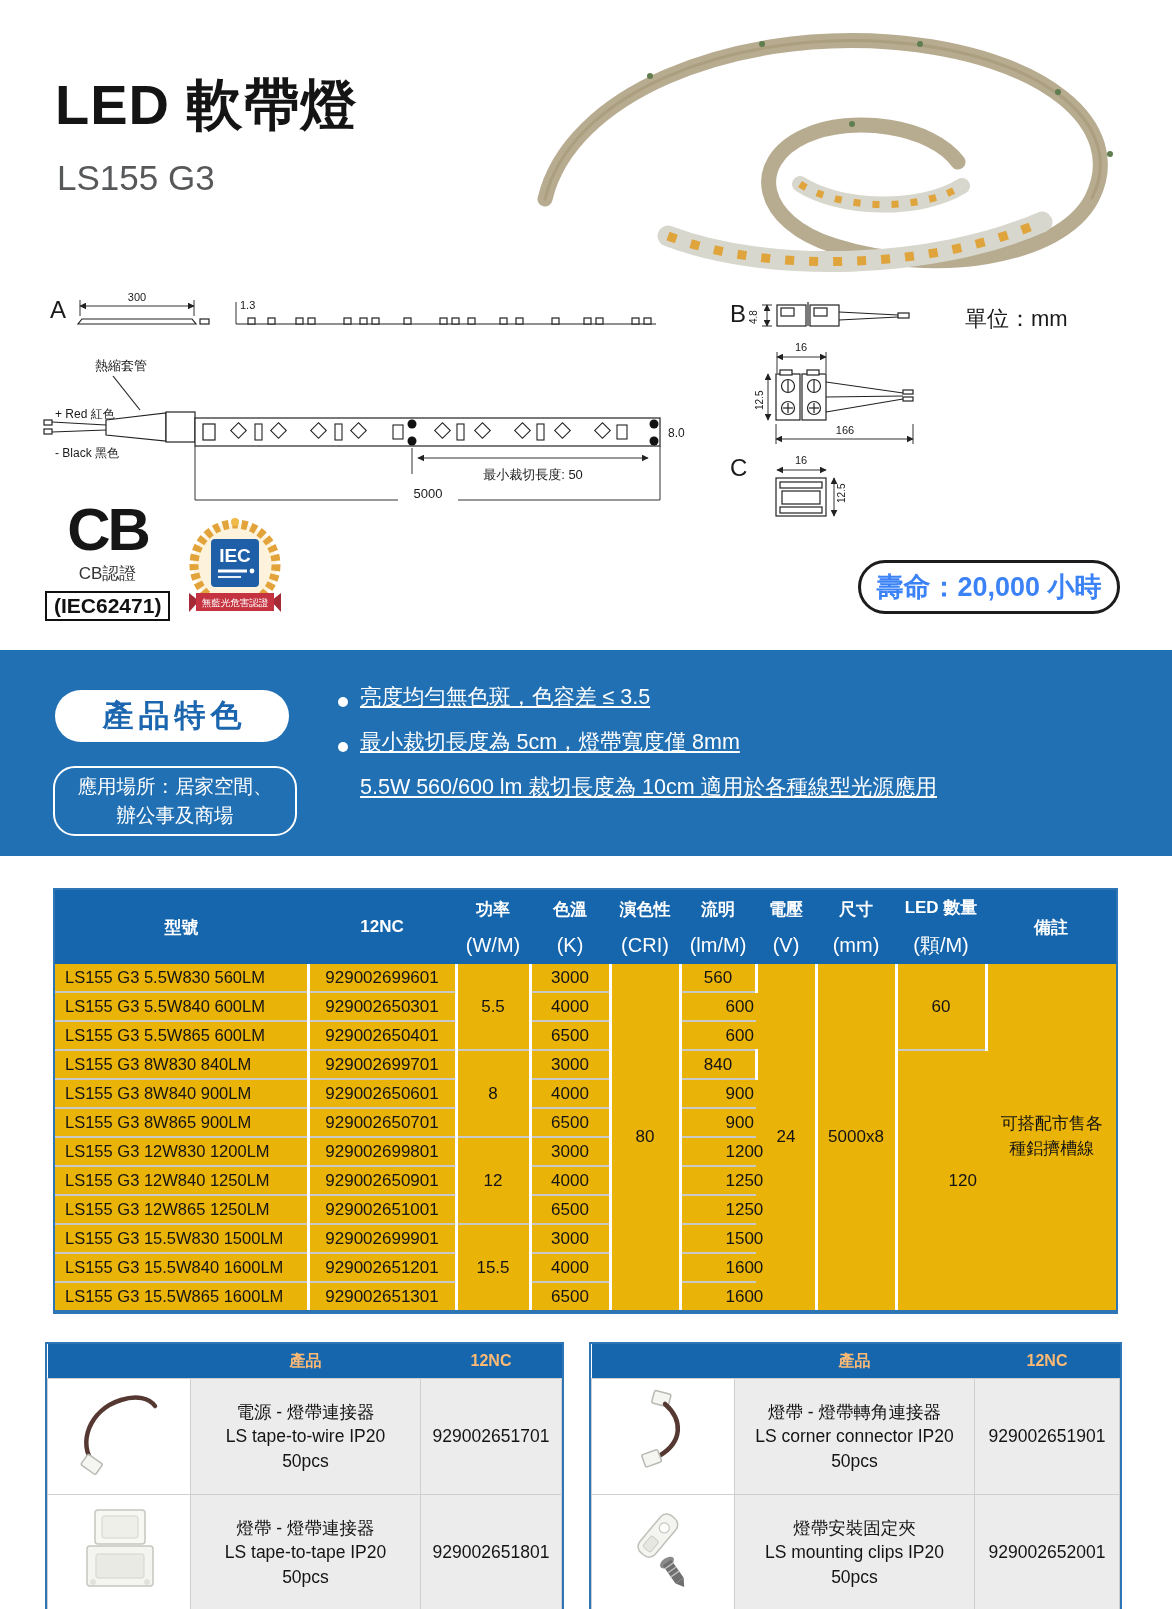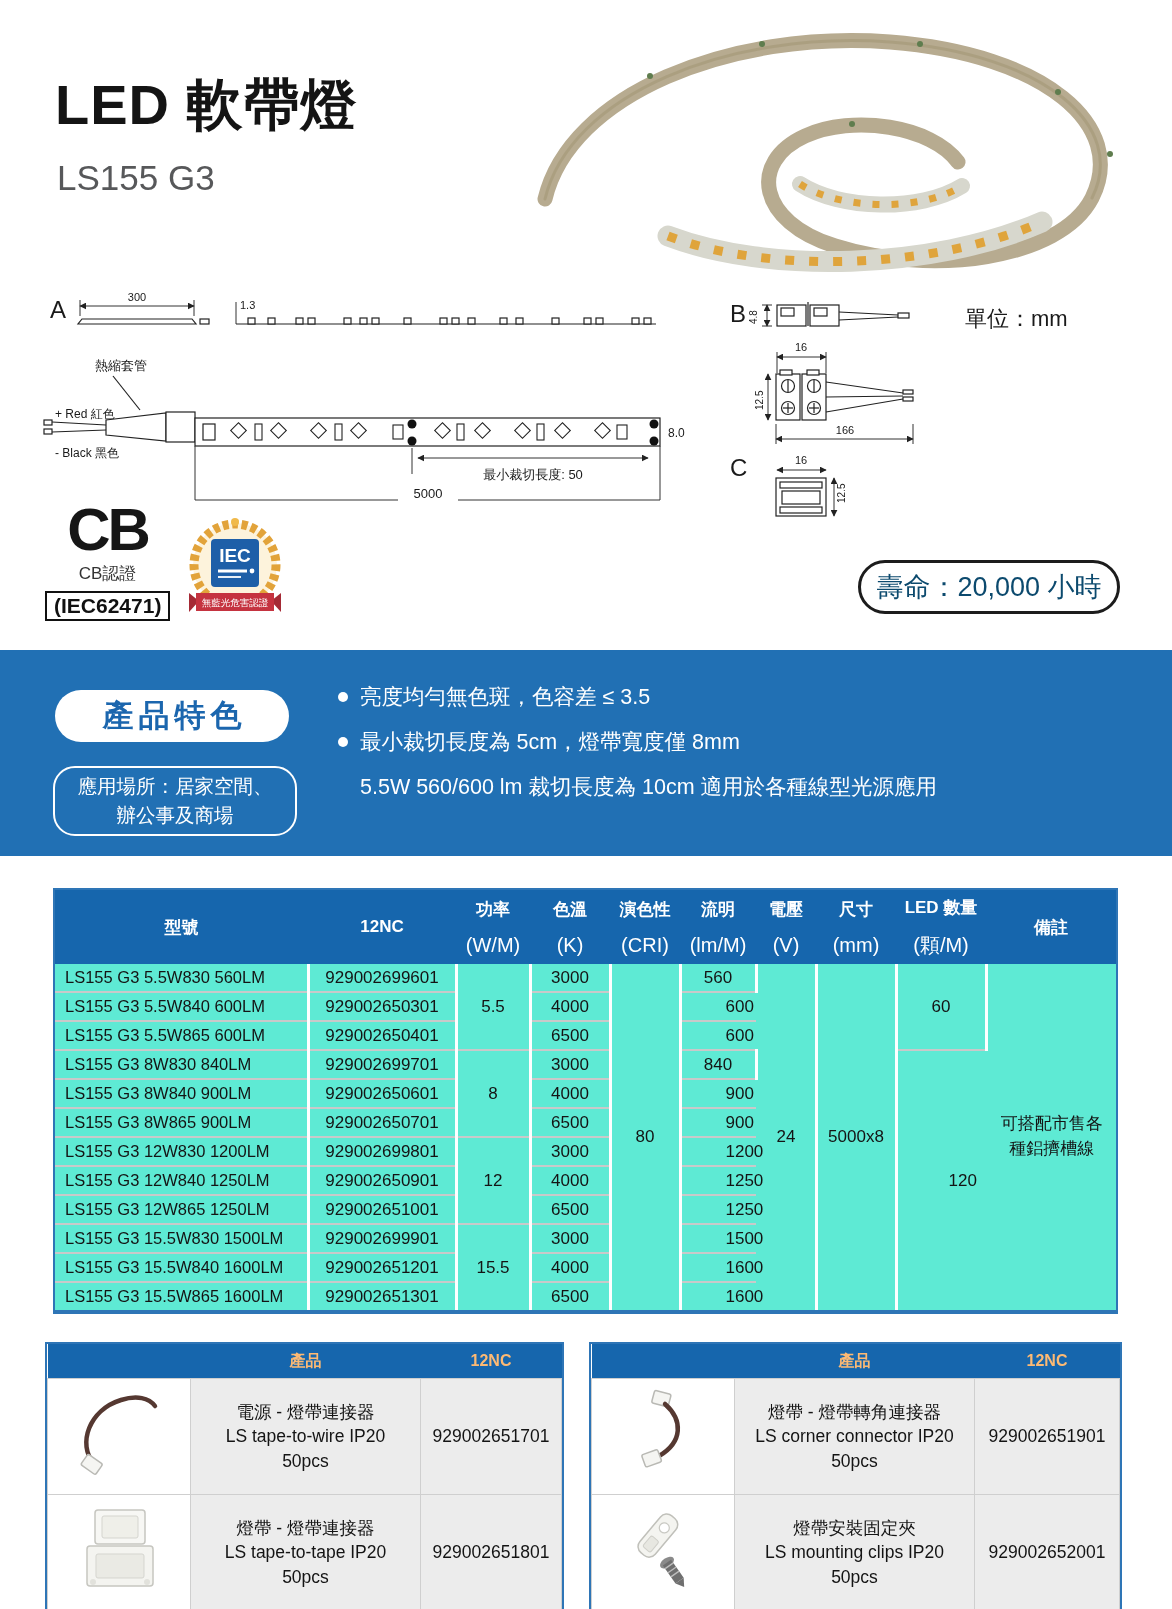--- a/index.html
+++ b/index.html
@@ -20,42 +20,42 @@
 
   
   .cb-block{position:absolute;left:45px;top:500px;width:125px;text-align:center;}
   .cb-mark{font-size:60px;font-weight:800;letter-spacing:-3px;line-height:1;color:#161616;}
   .cb-caption{font-size:17px;color:#333;margin-top:2px;}
   .cb-standard{display:inline-block;margin-top:6px;border:2.5px solid #111;padding:1px 7px;
                font-size:21px;font-weight:bold;background:#fff;}
   .iec-badge{position:absolute;left:183px;top:515px;}
   .life-pill{position:absolute;left:858px;top:560px;width:256px;height:48px;border:3px solid #1c1c1c;
              border-radius:28px;display:flex;align-items:center;justify-content:center;
-             font-size:27px;font-weight:normal;color:#0c4a6e;background:#fff;}
+             font-size:27px;font-weight:bold;color:#3b82f6;background:#fff;}
 
   
   .band{position:absolute;left:0;top:650px;width:1172px;height:206px;background:#2170b4;}
   .feat-pill{position:absolute;left:55px;top:40px;width:234px;height:52px;background:#fff;border-radius:27px;
              display:flex;align-items:center;justify-content:center;font-size:31px;font-weight:800;
              color:#1b66ae;letter-spacing:5px;padding-left:5px;box-sizing:border-box;}
   .app-box{position:absolute;left:53px;top:116px;width:240px;height:66px;border:2px solid #fff;
            border-radius:22px;color:#fff;font-size:19.5px;line-height:1.5;display:flex;flex-direction:column;
            align-items:center;justify-content:center;text-align:center;}
   .feat-list{position:absolute;left:338px;top:32px;color:#fff;font-size:21.5px;}
-  .feat-line{display:flex;align-items:flex-start;margin-bottom:15px;line-height:30px;}
+  .feat-line{display:flex;align-items:center;margin-bottom:15px;line-height:30px;text-decoration:underline;}
   .feat-line .dot{width:10px;height:10px;border-radius:50%;background:#fff;margin:10px 12px 0 0;flex:0 0 auto;}
   .feat-line.cont .dot{visibility:hidden;}
 
   
   .spec-wrap{position:absolute;left:53px;top:888px;border:2px solid #2e75b6;border-bottom-width:4px;background:#fff;}
   table.spec{border-collapse:collapse;table-layout:fixed;width:1061px;}
   .spec th{background:#1666ad;color:#fff;font-size:17px;font-weight:bold;height:74px;
            text-align:center;vertical-align:middle;padding:0;border:none;}
   .spec th .hu{font-size:20px;font-weight:normal;margin-top:13px;}
-  .spec td{background:#5eead4;font-size:17px;color:#141414;text-align:center;vertical-align:middle;
+  .spec td{background:#eab308;font-size:17px;color:#141414;text-align:center;vertical-align:middle;
            height:27px;padding:0 2px;border-right:3px solid #fff;border-bottom:2px solid #c9c9c9;}
   .spec td.model{text-align:left;padding-left:10px;font-size:16.5px;}
   .spec td:last-child{border-right:none;padding-left:44px;}
   .spec tr:last-child td,.spec td.to-bottom{border-bottom:none;}
   .spec td.remark{line-height:1.45;padding:0 10px;}
 
   
   .acc-wrap{position:absolute;top:1342px;border:2px solid #2e75b6;background:#fff;}
   .acc-left{left:45px;}
   .acc-right{left:589px;}

